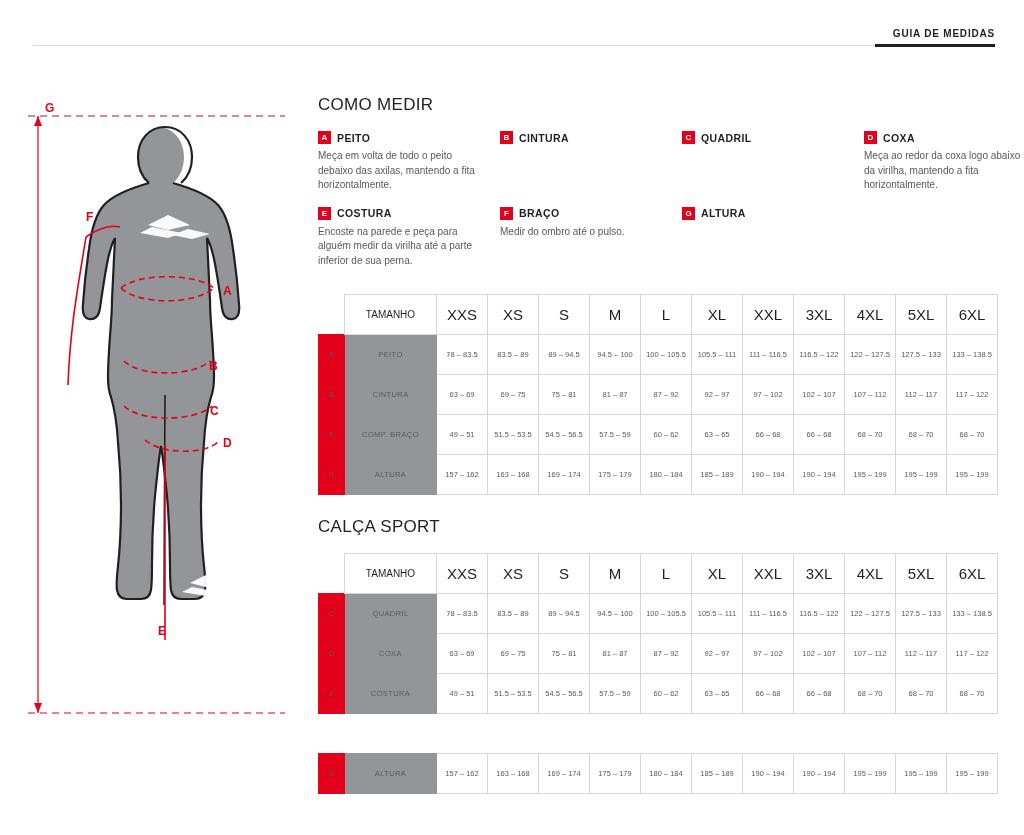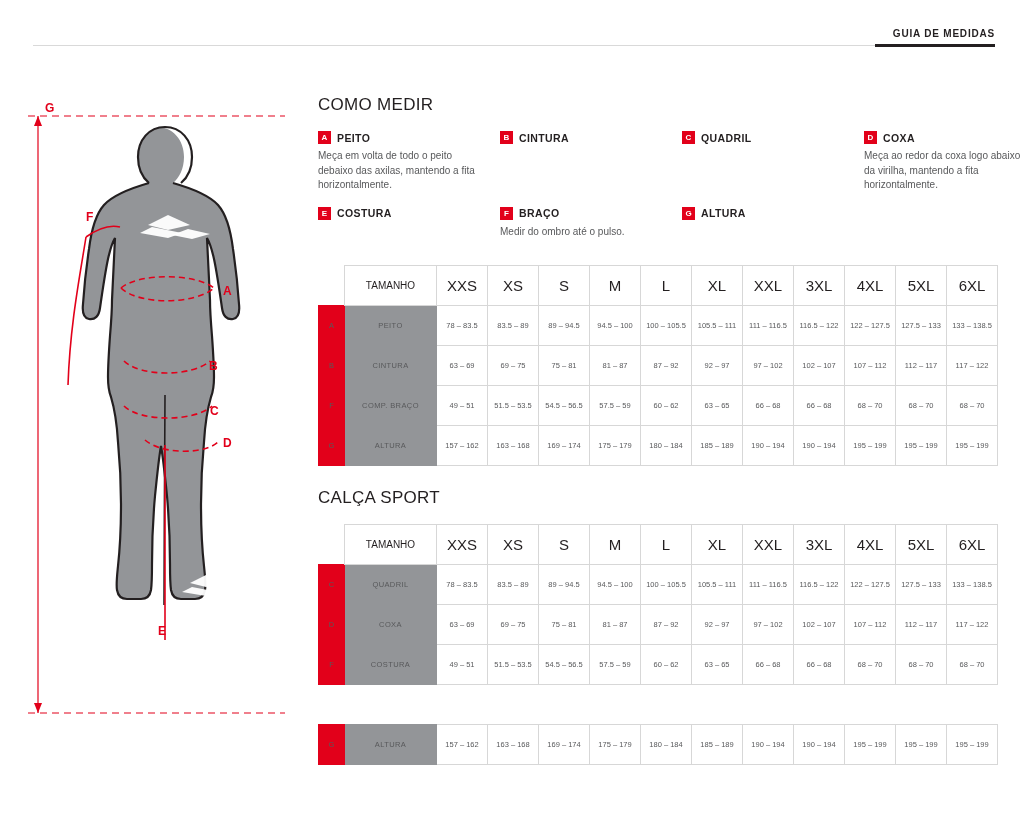--- a/index.html
+++ b/index.html
@@ -207,20 +207,21 @@
           <span class="howto-label">COXA</span>
         </div>
         <div class="howto-desc">Meça ao redor da coxa logo abaixo da virilha, mantendo a fita horizontalmente.</div>
       </div>
 
       <div class="howto-item">
         <div class="howto-head">
           <span class="badge">E</span>
           <span class="howto-label">COSTURA</span>
         </div>
+        <div class="howto-desc">Encoste na parede e peça para alguém medir da virilha até a parte inferior de sua perna.</div>
       </div>
       <div class="howto-item">
         <div class="howto-head">
           <span class="badge">F</span>
           <span class="howto-label">BRAÇO</span>
         </div>
         <div class="howto-desc">Medir do ombro até o pulso.</div>
       </div>
       <div class="howto-item">
         <div class="howto-head">

